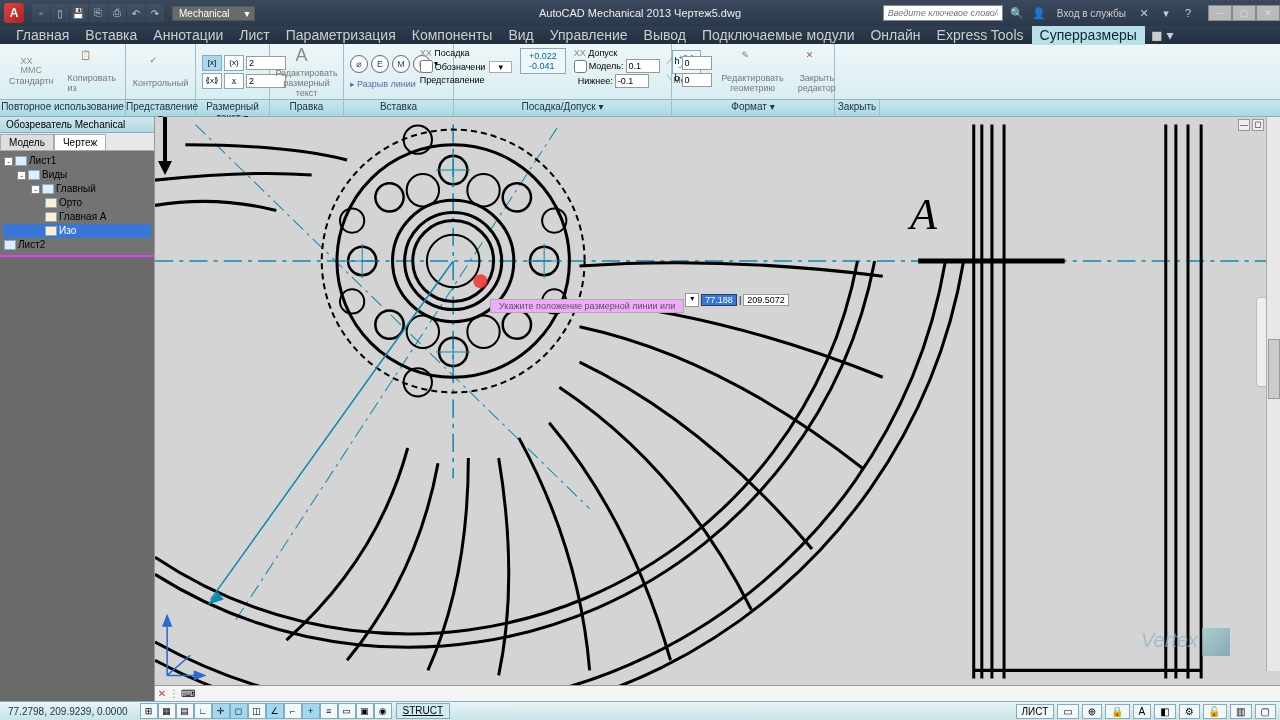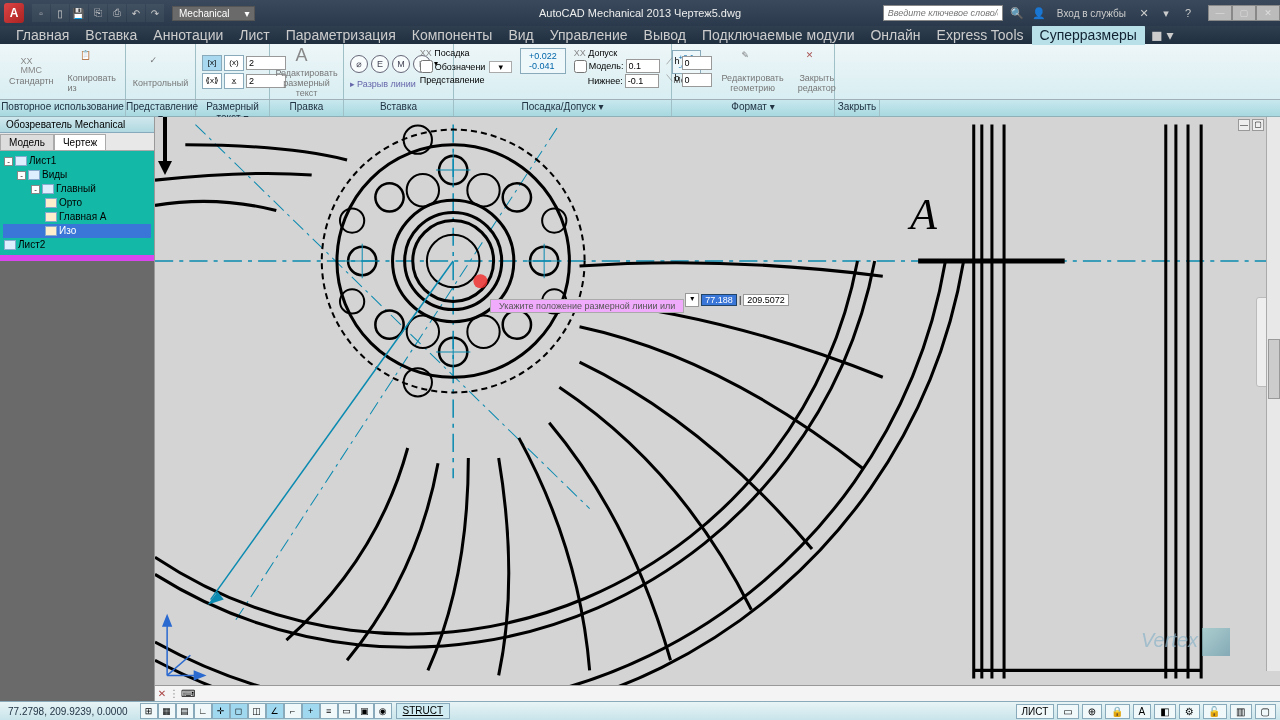--- a/index.html
+++ b/index.html
@@ -40,21 +40,21 @@
 .panel-label-row { height:17px; background:linear-gradient(#c8e8ee,#a8d8e0); display:flex; font-size:10px; border-bottom:1px solid #90b0b8; }
 .panel-label { border-right:1px solid #a0c0c8; text-align:center; padding:1px 0; color:#234; cursor:pointer; }
 
 
 .workspace { position:absolute; top:117px; bottom:19px; left:0; right:0; display:flex; }
 .browser-pane { width:155px; background:#f0f0f0; border-right:1px solid #999; display:flex; flex-direction:column; }
 .browser-title { background:linear-gradient(#d0e8ee,#b0d8e0); font-size:10px; padding:2px 6px; border-bottom:1px solid #8ab; }
 .browser-tabs { background:#e8e8e8; border-bottom:1px solid #aaa; display:flex; font-size:10px; }
 .btab { padding:2px 8px; border:1px solid #aaa; border-bottom:none; background:#ddd; cursor:pointer; margin-top:1px; }
 .btab.active { background:#fff; }
-.tree { background:#14b8a6; flex:0 0 auto; padding:3px; font-size:10px; line-height:14px; border-bottom:6px solid #d946ef; }
+.tree { background:#737373; flex:0 0 auto; padding:3px; font-size:10px; line-height:14px; border-bottom:2px solid #d946ef; }
 .tree-item { white-space:nowrap; cursor:pointer; padding:0 1px; }
 .tree-item .exp { display:inline-block; width:9px; height:9px; border:1px solid #888; text-align:center; line-height:7px; font-size:8px; margin-right:2px; background:#fff; }
 .tree-item .ticon { display:inline-block; width:12px; height:10px; background:#def; border:1px solid #8ac; margin-right:2px; vertical-align:middle; }
 .tree-item.sel { background:#3a76d8; color:#fff; }
 .tree-rest { flex:1; background:#6a6a6a; }
 .drawing-wrap { flex:1; display:flex; flex-direction:column; background:#d8d8d8; position:relative; }
 .drawing { flex:1; background:#d4d4d4; position:relative; overflow:hidden; }
 .drawing svg { position:absolute; inset:0; width:100%; height:100%; }
 
 
@@ -215,21 +215,21 @@
       <div>Представление</div>
     </div>
     <div style="border:1px solid #8ab;background:#eef8fa;padding:2px 8px;font-size:9px;color:#06a">+0.022<br>-0.041</div>
     <div style="font-size:9px;display:flex;flex-direction:column;gap:1px">
       <div><span style="color:#888">XX</span> <span>Допуск</span></div>
       <div style="display:flex;align-items:center;gap:2px">
           <input type="checkbox" style="">
           <span>Модель:</span>
           <input class="small-input" style="width: 34px;" value="0.1">
         </div>
-      <div style="display:flex;align-items:center;gap:2px;margin-left:14px">
+      <div style="display:flex;align-items:center;gap:2px;margin-left:4px">
           <span>Нижнее:</span>
           <input class="small-input" style="width: 34px;" value="-0.1">
         </div>
     </div>
     <div class="big-btn" style="color:#555">
         <span style="border:1px solid #8ab;padding:2px 6px;background:#eef8fa;font-size:8px;color:#06a">+0.1<br>-0.1</span>
         <span>Метод</span>
       </div>
   </div>
   <div class="panel" style="width:163px;flex-direction:row;gap:6px">

